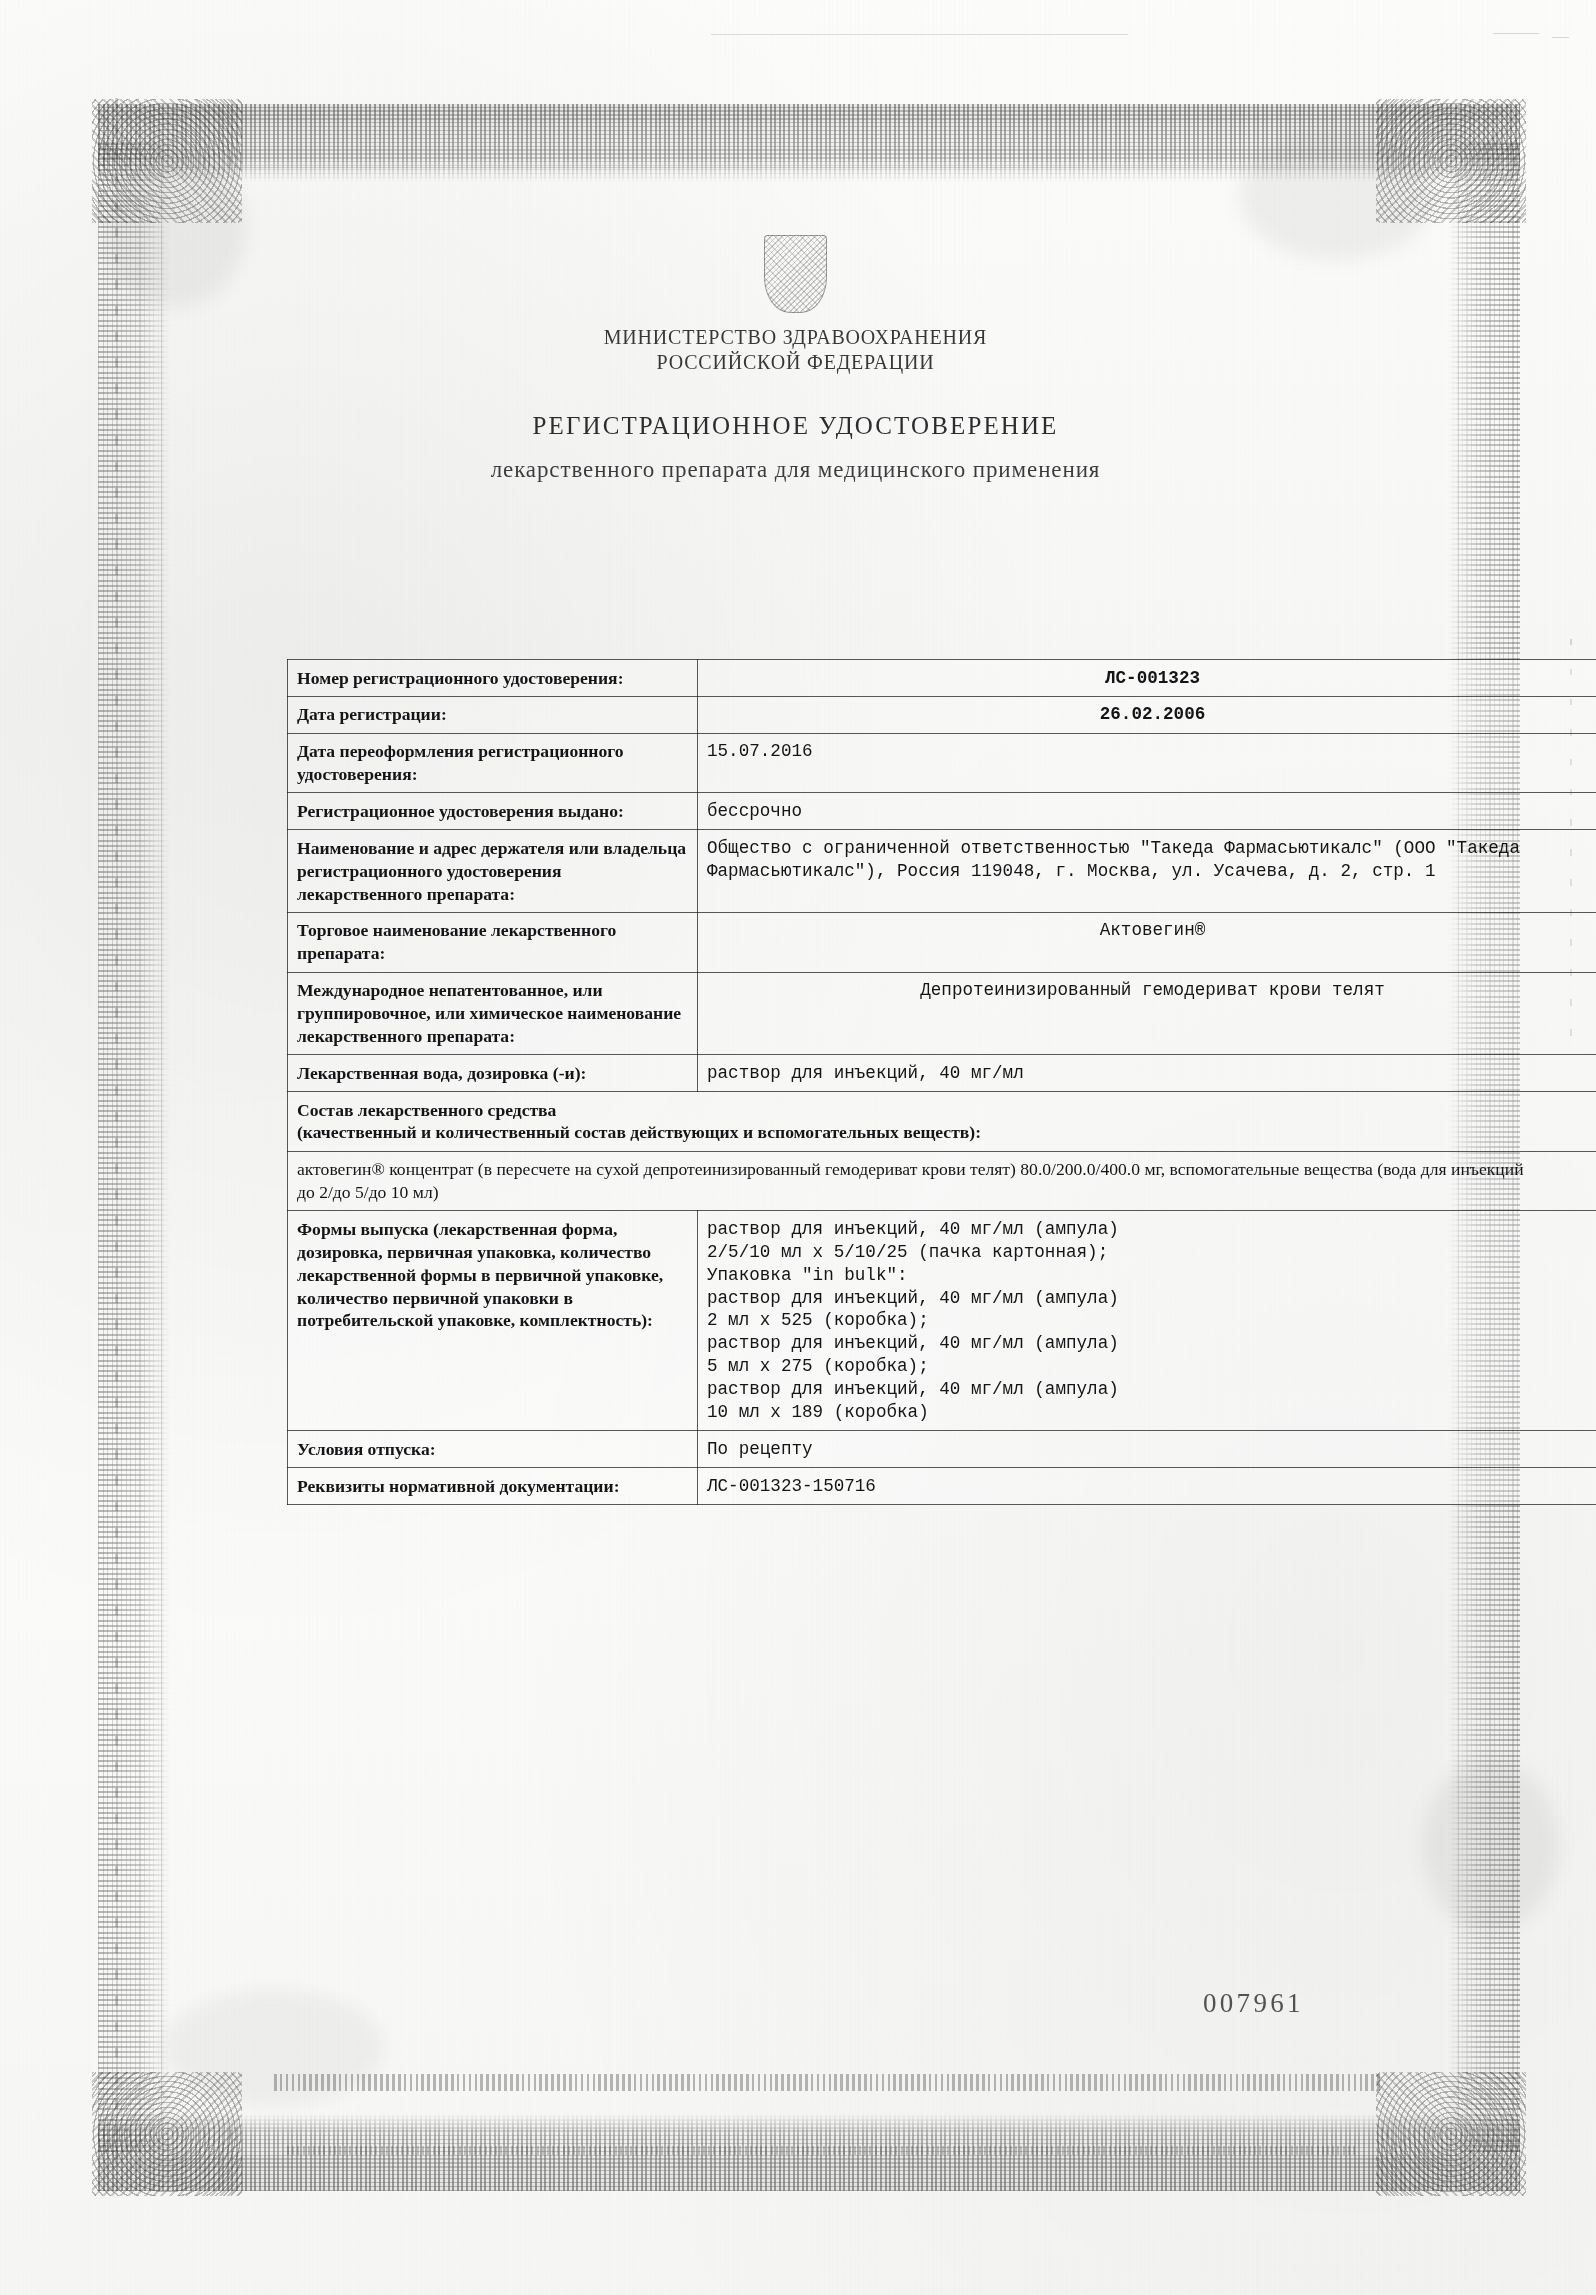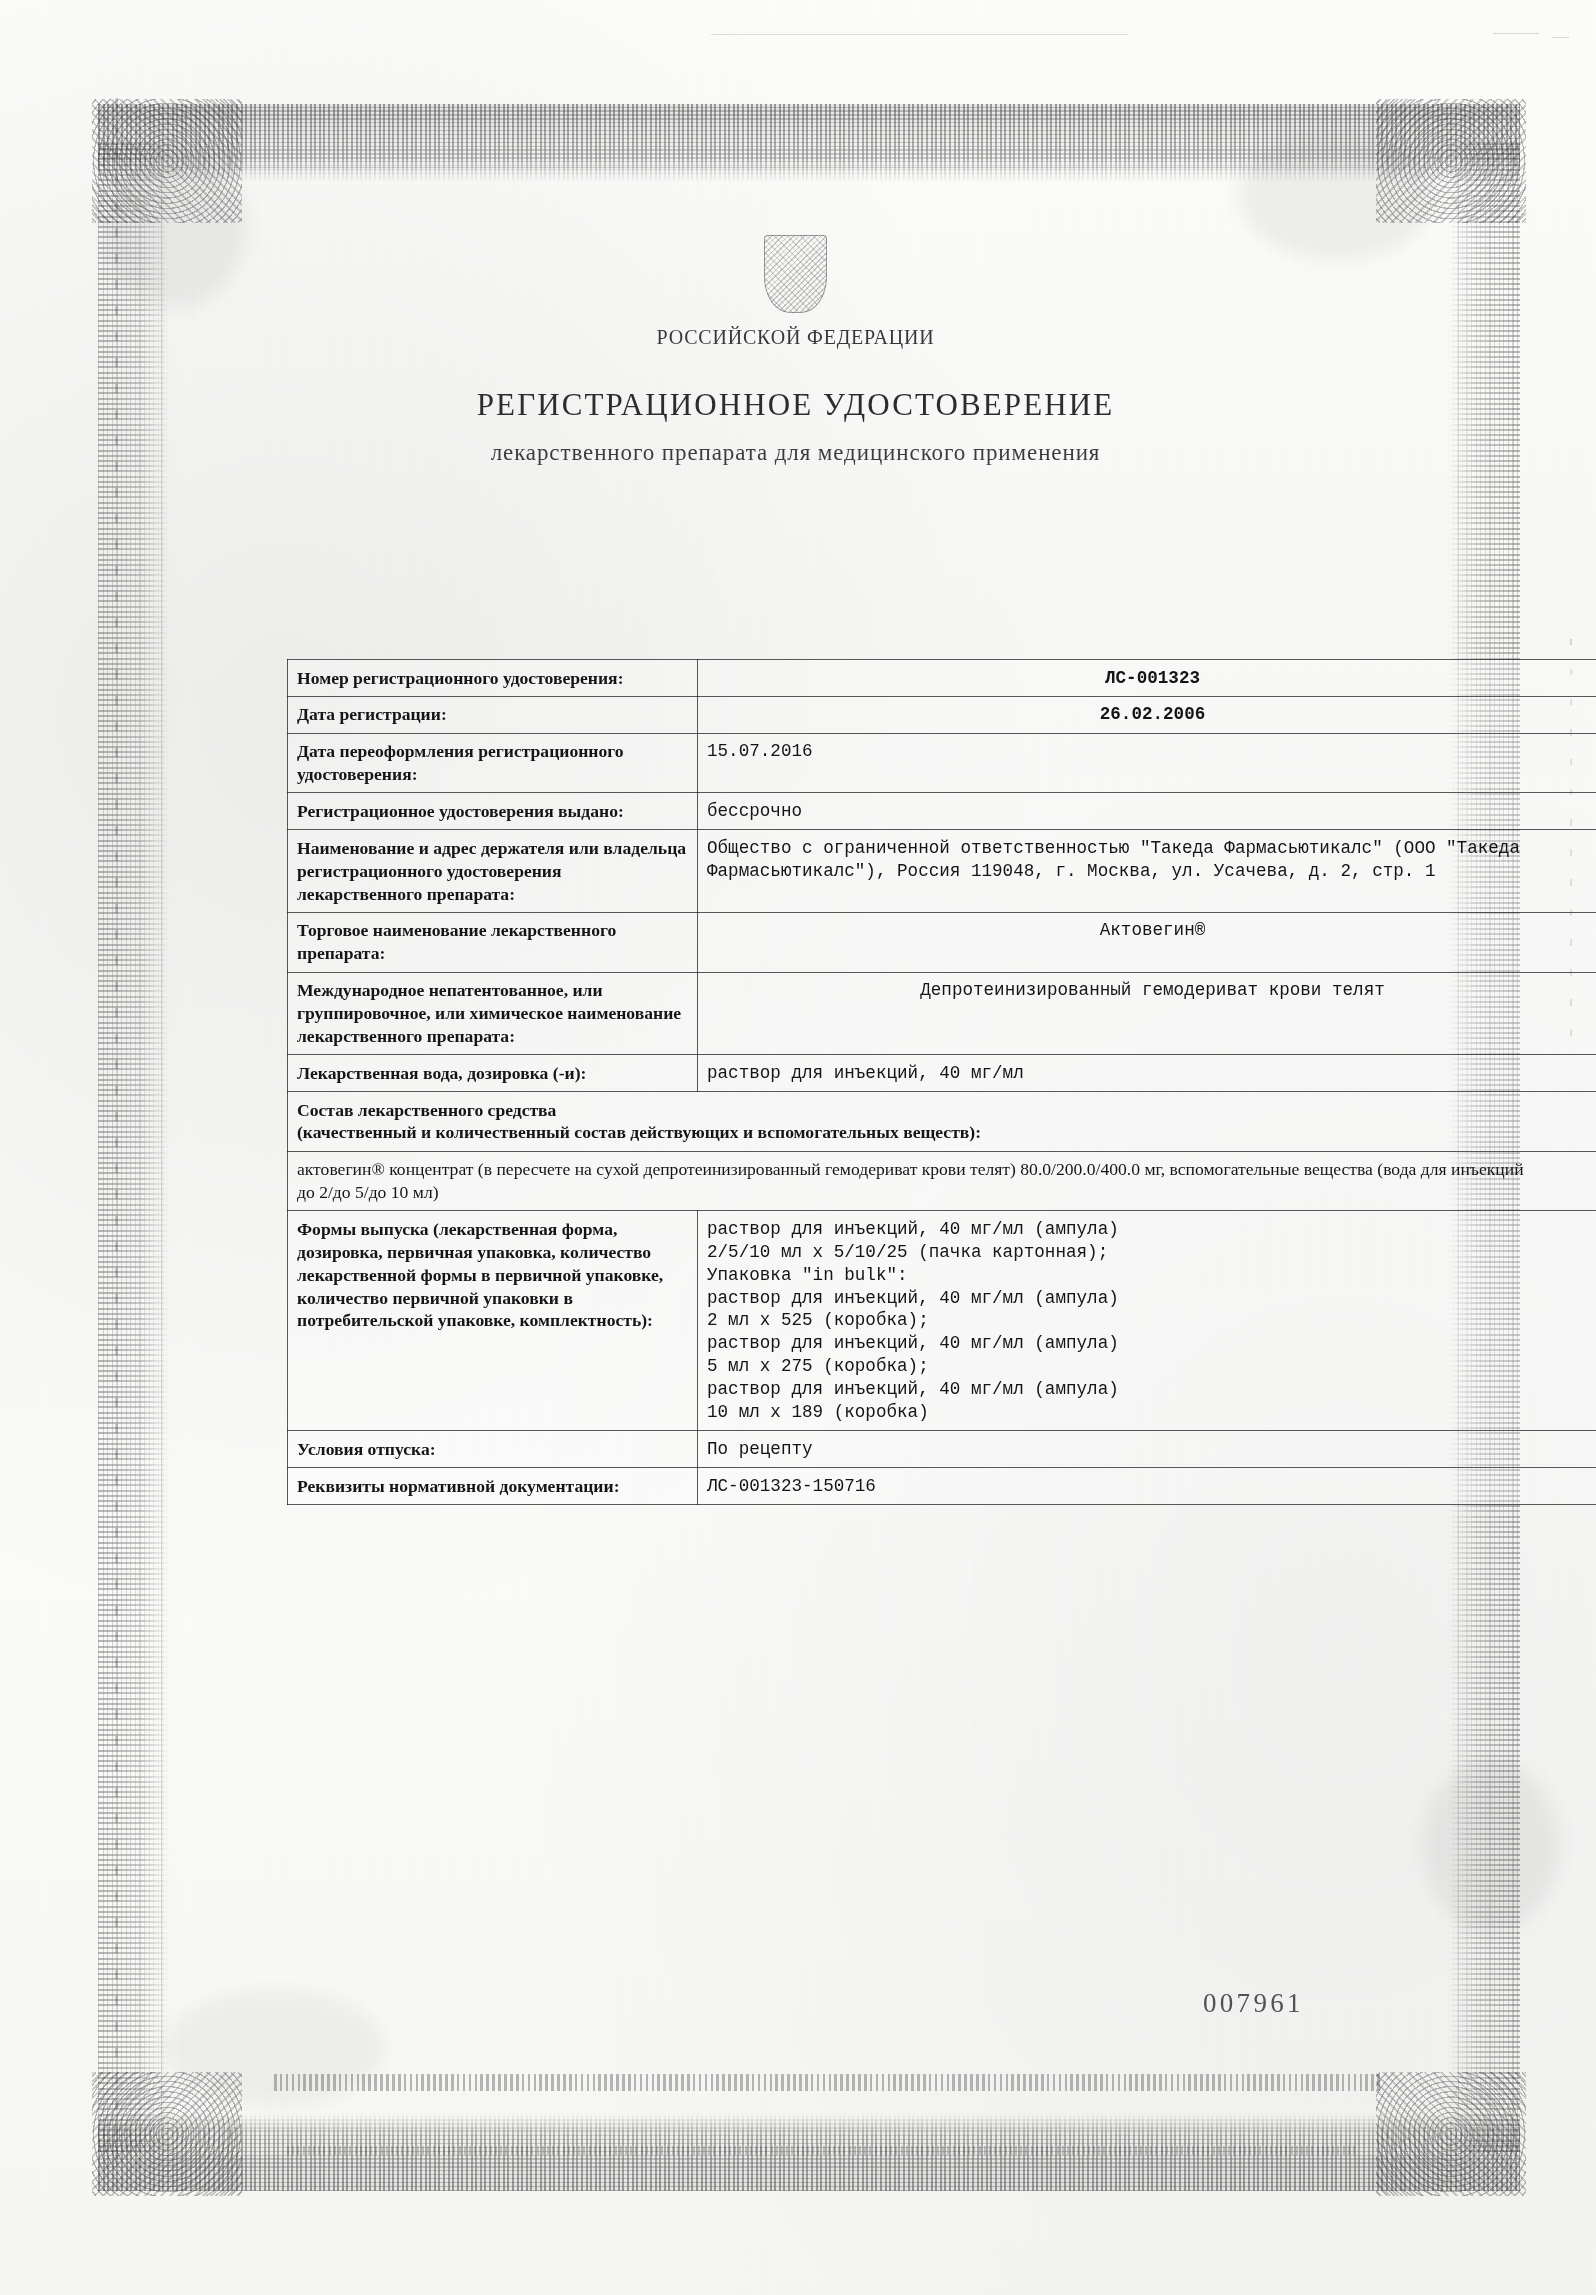--- a/index.html
+++ b/index.html
@@ -169,21 +169,21 @@
   }
   #ministry-line-1, #ministry-line-2 {
     font-size: 20px;
     letter-spacing: 0.8px;
     line-height: 1.25;
     color: #1c1d1f;
     opacity: .88;
   }
   #doc-title {
     margin-top: 37px;
-    font-size: 31px;
+    font-size: 25px;
     letter-spacing: 2.1px;
     color: #16171a;
     opacity: .9;
   }
   #doc-subtitle {
     margin-top: 17px;
     font-size: 23px;
     letter-spacing: 0.9px;
     color: #1c1d1f;
     opacity: .86;
@@ -297,20 +297,21 @@
     <div class="orn-corner" id="orn-corner-tr"></div>
     <div class="orn-corner" id="orn-corner-bl"></div>
     <div class="orn-corner" id="orn-corner-br"></div>
     <div id="orn-inner-line"></div>
   </div>
 
   <div id="doc-header">
     <div id="coat-of-arms">
       <div class="shield"></div>
     </div>
+    <div id="ministry-line-1">МИНИСТЕРСТВО ЗДРАВООХРАНЕНИЯ</div>
     <div id="ministry-line-2">РОССИЙСКОЙ ФЕДЕРАЦИИ</div>
     <div id="doc-title">РЕГИСТРАЦИОННОЕ УДОСТОВЕРЕНИЕ</div>
     <div id="doc-subtitle">лекарственного препарата для медицинского применения</div>
   </div>
 
   <table id="cert-table">
     <tbody>
       <tr>
         <td class="label">Номер регистрационного удостоверения:</td>
         <td class="value center-big">ЛС-001323</td>

